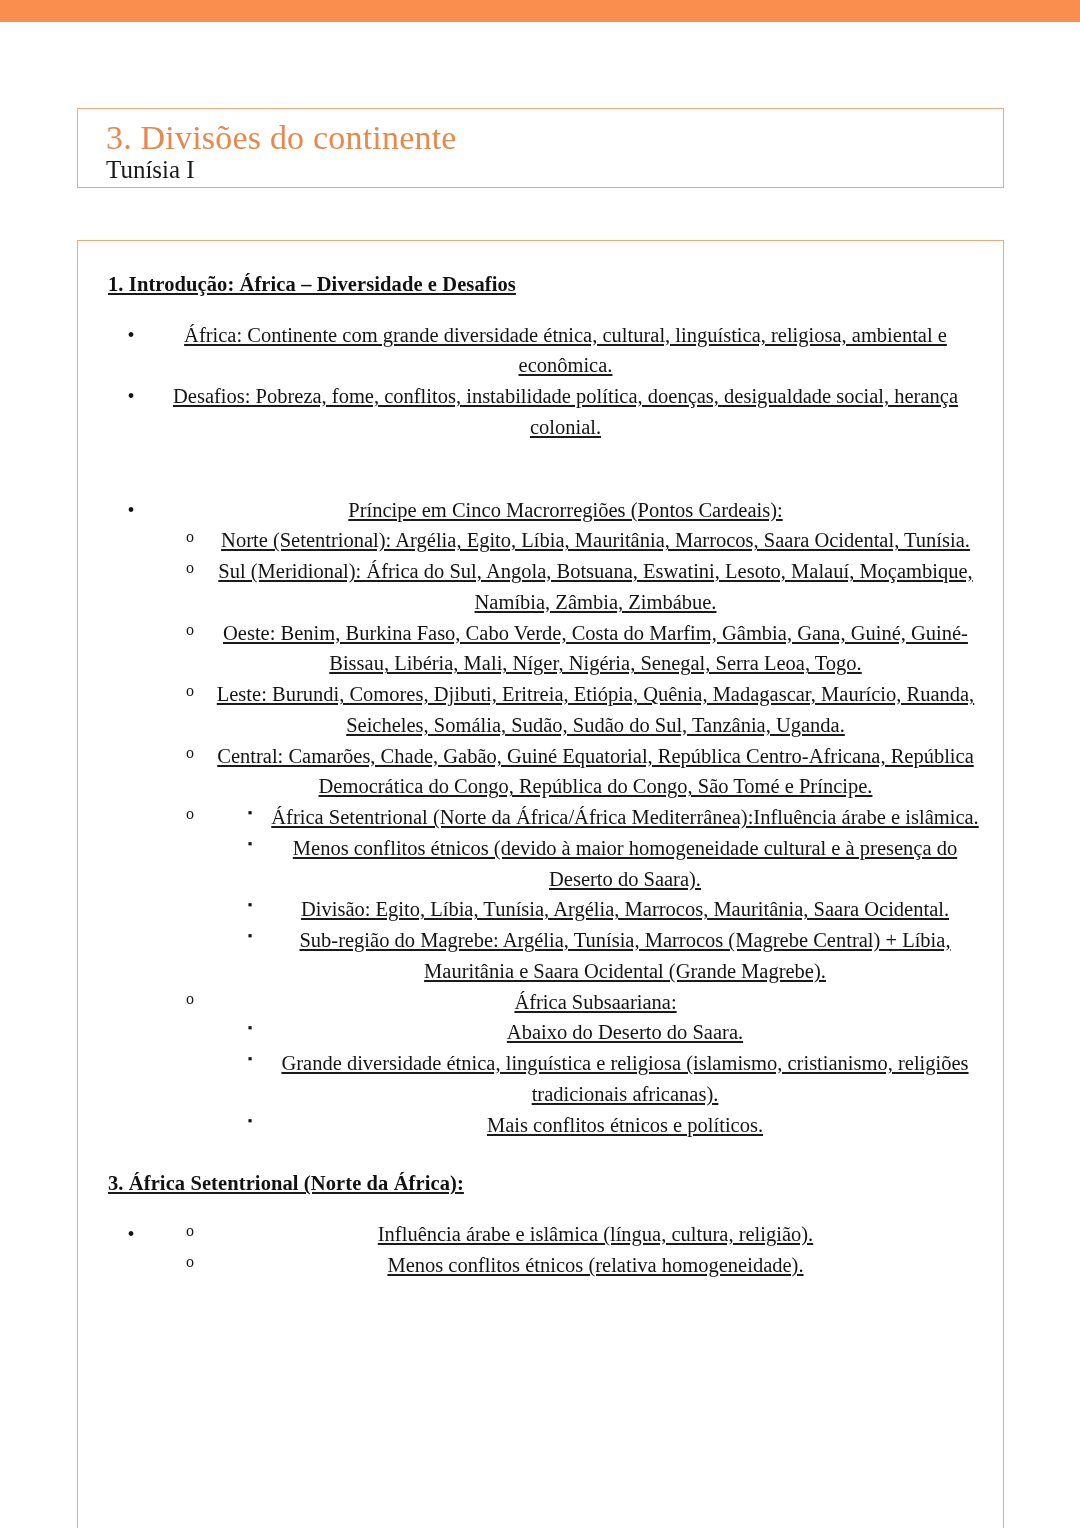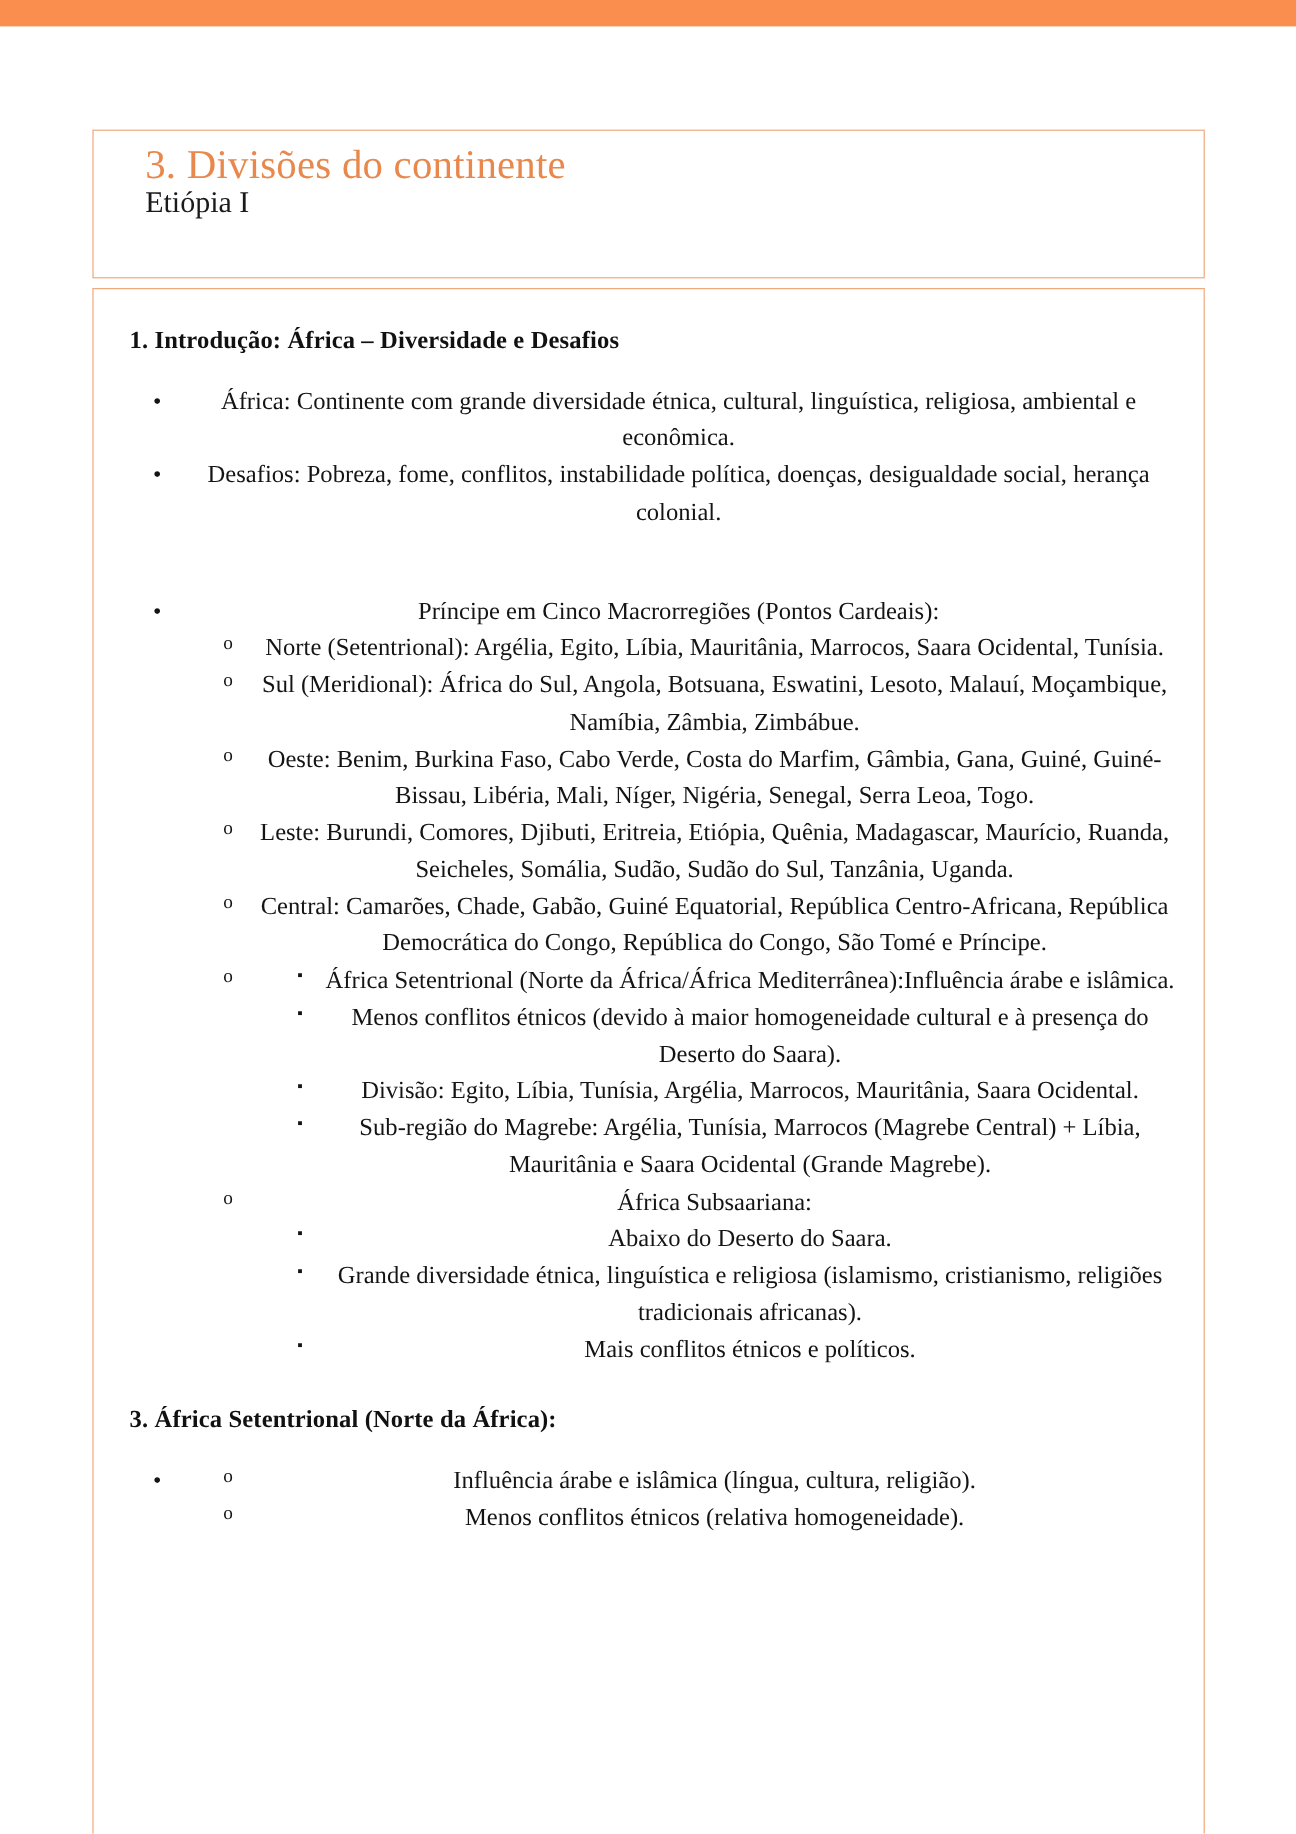--- a/index.html
+++ b/index.html
@@ -25,24 +25,23 @@
     height: 22px;
     background: #fa8e4f;
   }
 
   
   .header-box {
     position: absolute;
     left: 77px;
     top: 108px;
     width: 927px;
-    height: 124px;
+    height: 80px;
     border: 1px solid #f0a87a;
     background: #ffffff;
-    padding-left: 15px;
   }
   .header-inner {
     padding: 10px 0 0 28px;
   }
   .doc-title {
     color: #e8884c;
     font-size: 34px;
     line-height: 1.12;
     font-weight: 400;
     letter-spacing: 0.2px;
@@ -61,20 +60,21 @@
     position: absolute;
     left: 77px;
     top: 240px;
     width: 927px;
     height: 1330px;
     border: 1px solid #f0a87a;
     background: #ffffff;
   }
   .body-inner {
     padding: 30px 18px 0 30px;
+    text-decoration: underline;
   }
 
   h2.section-heading {
     font-size: 20.5px;
     font-weight: bold;
     margin: 0;
     padding: 0;
     line-height: 1.3;
     color: #111111;
     letter-spacing: 0.1px;
@@ -141,21 +141,21 @@
   .txt { display: block; text-align: center; }
 </style>
 </head>
 <body>
 
 <div class="top-band"></div>
 
 <div class="header-box">
   <div class="header-inner">
     <div class="doc-title">3. Divisões do continente</div>
-    <div class="doc-subtitle">Etiópia I</div>
+    <div class="doc-subtitle">Tunísia I</div>
   </div>
 </div>
 
 <div class="body-box">
   <div class="body-inner">
 
     <h2 class="section-heading">1. Introdução: África – Diversidade e Desafios</h2>
     <div class="gap-after-heading"></div>
     <ul class="lvl1">
       <li>

